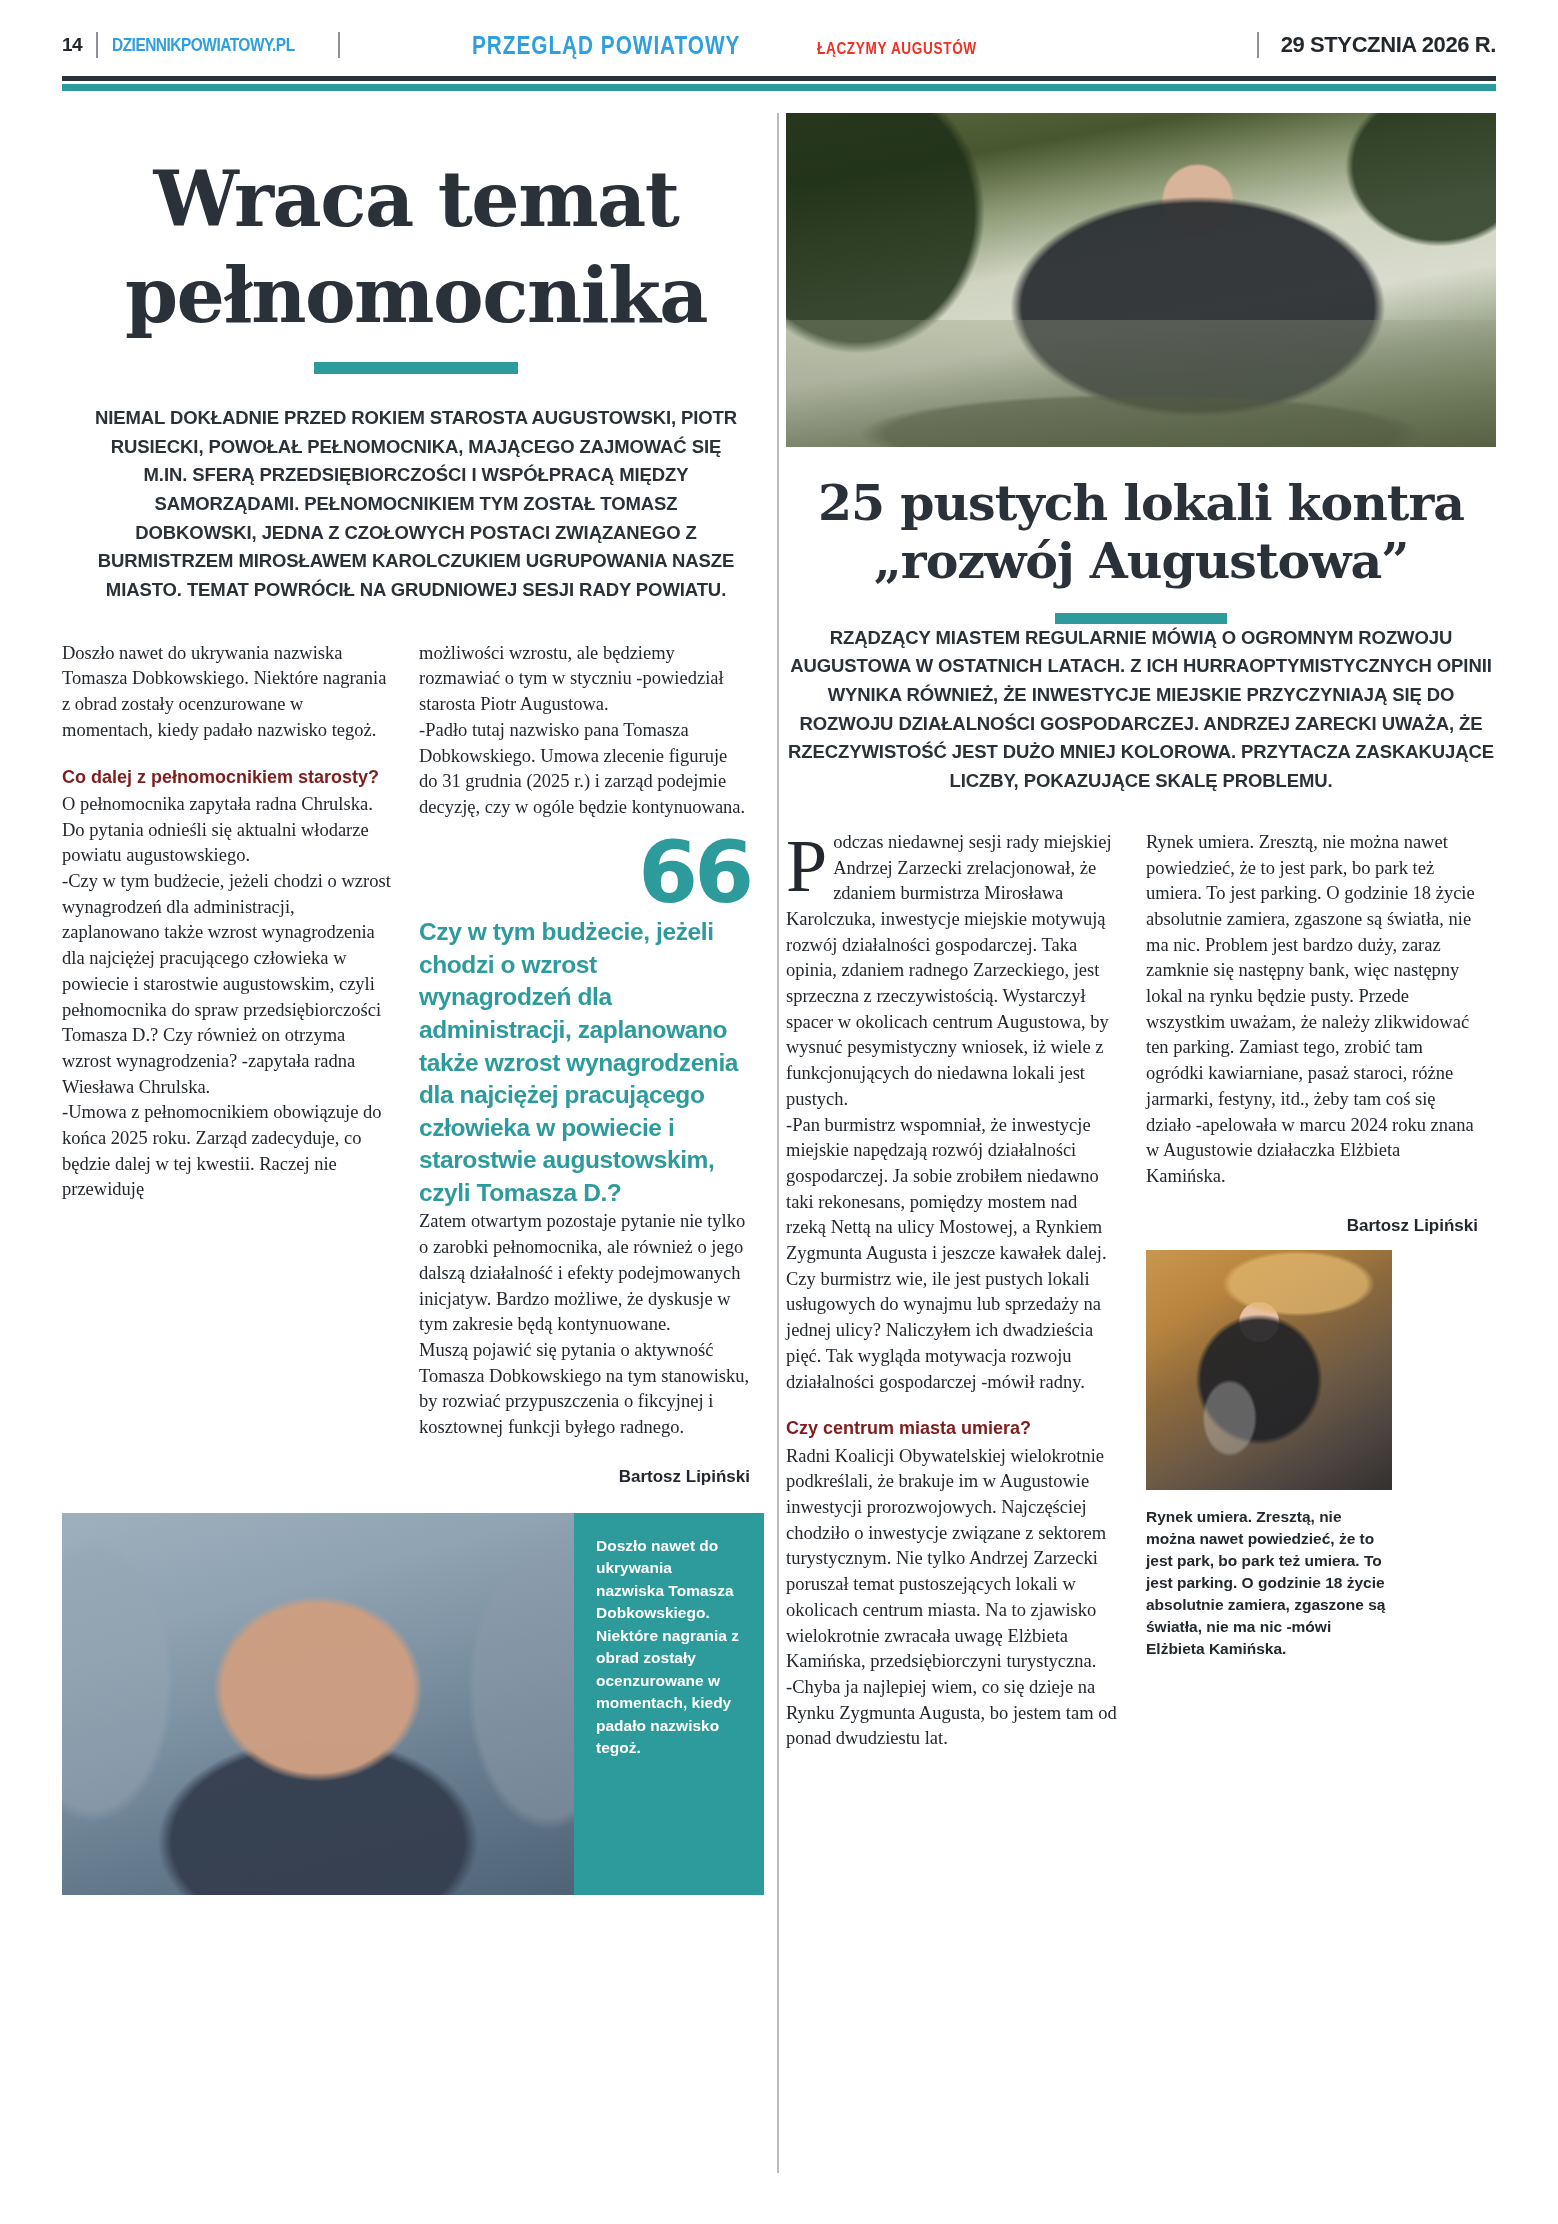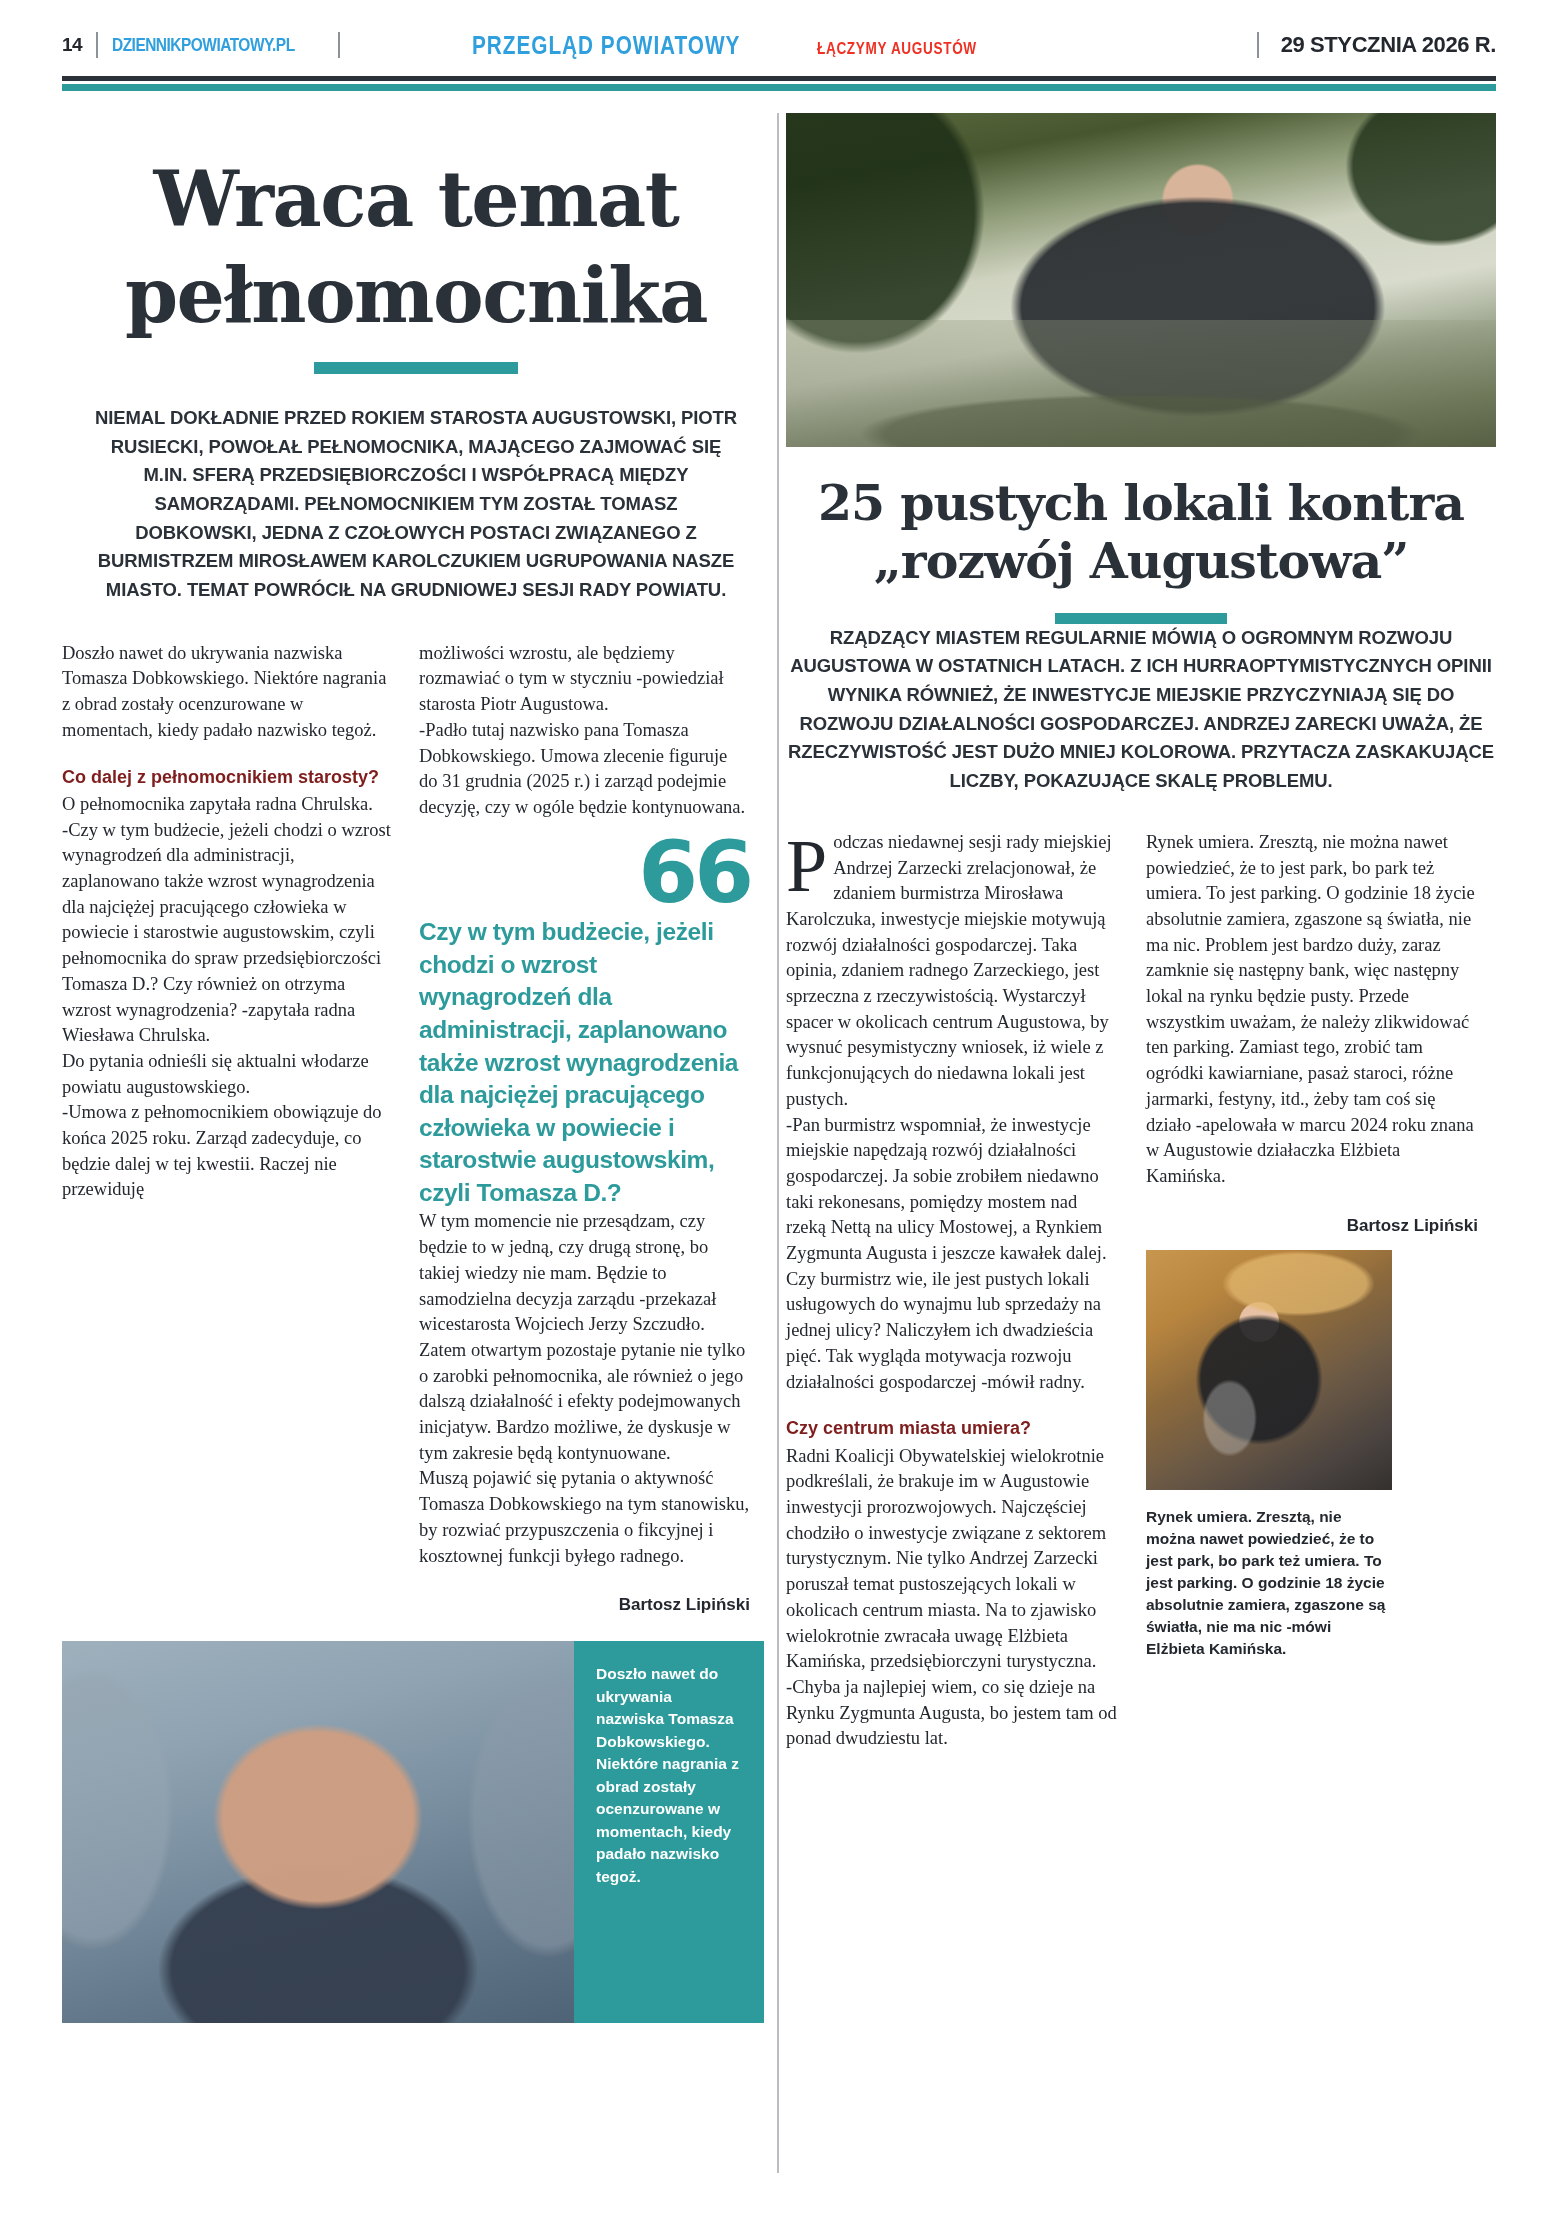--- a/index.html
+++ b/index.html
@@ -362,41 +362,40 @@
 
       <div class="two-col">
 
         <div class="tcol">
           <div class="body-txt">
             <p>Doszło nawet do ukrywania nazwiska Tomasza Dobkowskiego. Niektóre nagrania z obrad zostały ocenzurowane w momentach, kiedy padało nazwisko tegoż.</p>
           </div>
           <div class="subhead">Co dalej z pełnomocnikiem starosty?</div>
           <div class="body-txt">
             <p>O pełnomocnika zapytała radna Chrulska.</p>
+            <p>Do pytania odnieśli się aktualni włodarze powiatu augustowskiego.</p>
             <p>-Czy w tym budżecie, jeżeli chodzi o wzrost wynagrodzeń dla administracji, zaplanowano także wzrost wynagrodzenia dla najciężej pracującego człowieka w powiecie i starostwie augustowskim, czyli pełnomocnika do spraw przedsiębiorczości Tomasza D.? Czy również on otrzyma wzrost wynagrodzenia? -zapytała radna Wiesława Chrulska.</p>
-            <p>Do pytania odnieśli się aktualni włodarze powiatu augustowskiego.</p>
             <p>-Umowa z pełnomocnikiem obowiązuje do końca 2025 roku. Zarząd zadecyduje, co będzie dalej w tej kwestii. Raczej nie przewiduję</p>
           </div>
         </div>
 
         <div class="tcol">
           <div class="body-txt">
             <p>możliwości wzrostu, ale będziemy rozmawiać o tym w styczniu -powiedział starosta Piotr Augustowa.</p>
             <p>-Padło tutaj nazwisko pana Tomasza Dobkowskiego. Umowa zlecenie figuruje do 31 grudnia (2025 r.) i zarząd podejmie decyzję, czy w ogóle będzie kontynuowana.</p>
           </div>
           <div class="quote-mark">66</div>
           <div class="pullquote">Czy w tym budżecie, jeżeli chodzi o wzrost wynagrodzeń dla administracji, zaplanowano także wzrost wynagrodzenia dla najciężej pracującego człowieka w powiecie i starostwie augustowskim, czyli Tomasza D.?</div>
         </div>
       </div>
 
       <div class="two-col" style="margin-top:0">
         <div class="tcol"></div>
         <div class="tcol">
           <div class="body-txt">
-            <p>W tym momencie nie przesądzam, czy będzie to w jedną, czy drugą stronę, bo takiej wiedzy nie mam. Będzie to samodzielna decyzja zarządu -przekazał wicestarosta Wojciech Jerzy Szczudło.</p>
             <p>Zatem otwartym pozostaje pytanie nie tylko o zarobki pełnomocnika, ale również o jego dalszą działalność i efekty podejmowanych inicjatyw. Bardzo możliwe, że dyskusje w tym zakresie będą kontynuowane.</p>
             <p>Muszą pojawić się pytania o aktywność Tomasza Dobkowskiego na tym stanowisku, by rozwiać przypuszczenia o fikcyjnej i kosztownej funkcji byłego radnego.</p>
           </div>
           <div class="byline">Bartosz Lipiński</div>
         </div>
       </div>
 
       <div class="bottomstack">
         <div class="photo photo-dobkowski"></div>
         <div class="teal-box">Doszło nawet do ukrywania nazwiska Tomasza Dobkowskiego. Niektóre nagrania z obrad zostały ocenzurowane w momentach, kiedy padało nazwisko tegoż.</div>

